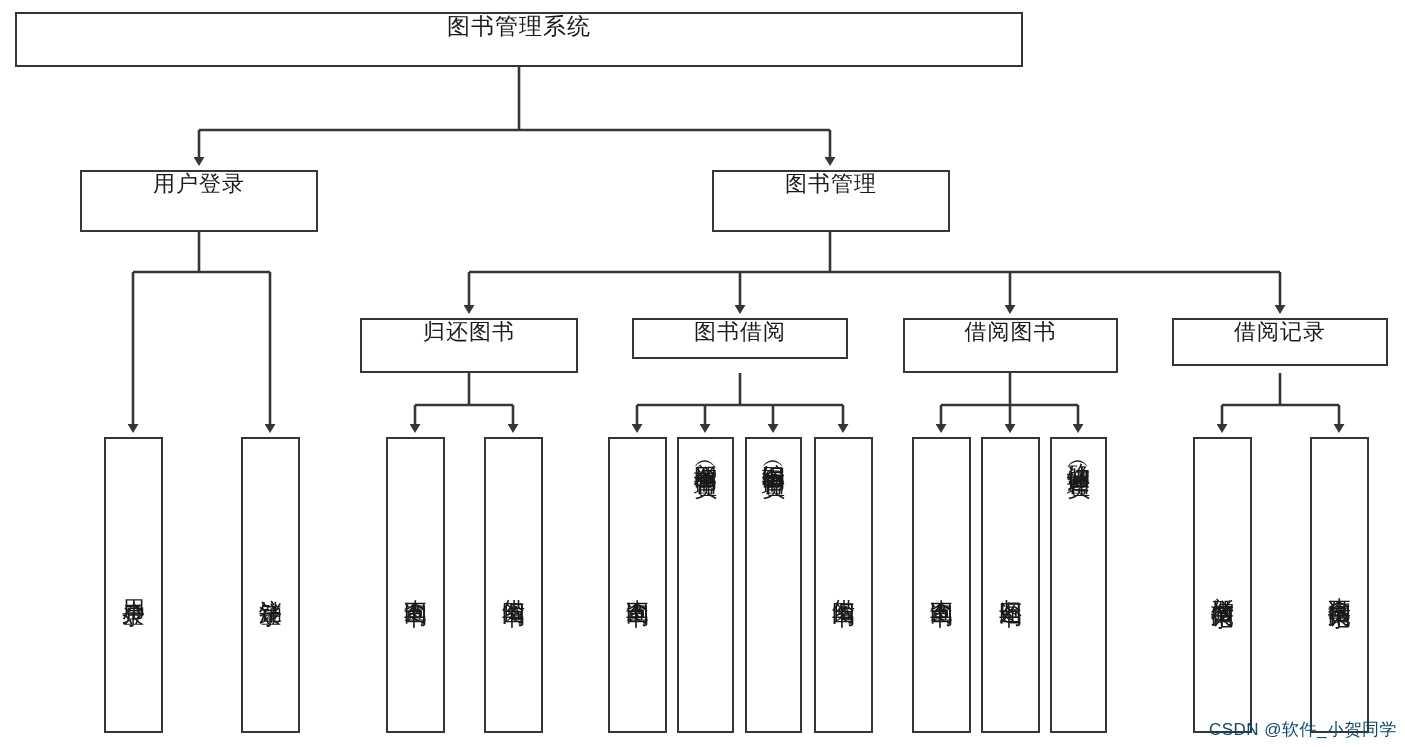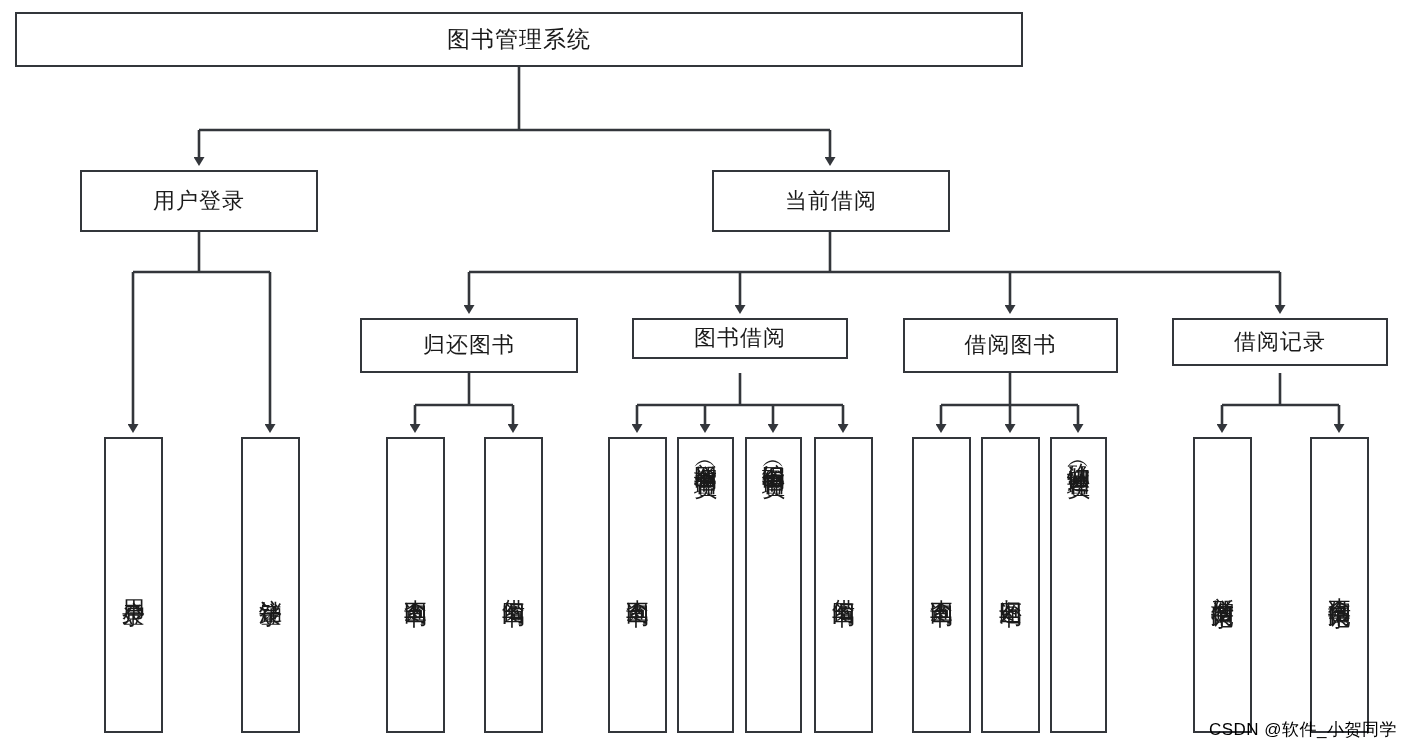--- a/index.html
+++ b/index.html
@@ -23,21 +23,21 @@
     top: 0;
     width: 1405px;
     height: 747px;
   }
   .node {
     position: absolute;
     box-sizing: border-box;
     background: #ffffff;
     border: 2.5px solid #33363b;
     display: flex;
-    align-items: center;
+    align-items: flex-start;
     justify-content: center;
     color: #1a1a1a;
   }
   .node-h .label {
     font-size: 22px;
     line-height: 1.1;
     letter-spacing: 1px;
     white-space: nowrap;
   }
   .node-root .label {
@@ -59,21 +59,21 @@
   }
   .node-v.center-text {
     align-items: center;
     padding-top: 0;
   }
   .watermark {
     position: absolute;
     right: 8px;
     bottom: 6px;
     font-size: 17px;
-    color: #000000;
+    color: #0c4a6e;
     letter-spacing: 0.5px;
     white-space: nowrap;
     pointer-events: none;
   }
 </style>
 </head>
 <body>
 
 <div id="canvas">
 
@@ -129,21 +129,21 @@
   </svg>
 
   <div class="node node-h node-root" style="left:15px; top:12px; width:1008px; height:55px;">
     <span class="label">图书管理系统</span>
   </div>
 
   <div class="node node-h" style="left:80px; top:170px; width:238px; height:62px;">
     <span class="label">用户登录</span>
   </div>
   <div class="node node-h" style="left:712px; top:170px; width:238px; height:62px;">
-    <span class="label">当前借阅</span>
+    <span class="label">图书管理</span>
   </div>
 
   <div class="node node-h" style="left:360px; top:318px; width:218px; height:55px;">
     <span class="label">归还图书</span>
   </div>
   <div class="node node-h" style="left:632px; top:318px; width:216px; height:41px;">
     <span class="label">图书借阅</span>
   </div>
   <div class="node node-h" style="left:903px; top:318px; width:215px; height:55px;">
     <span class="label">借阅图书</span>

